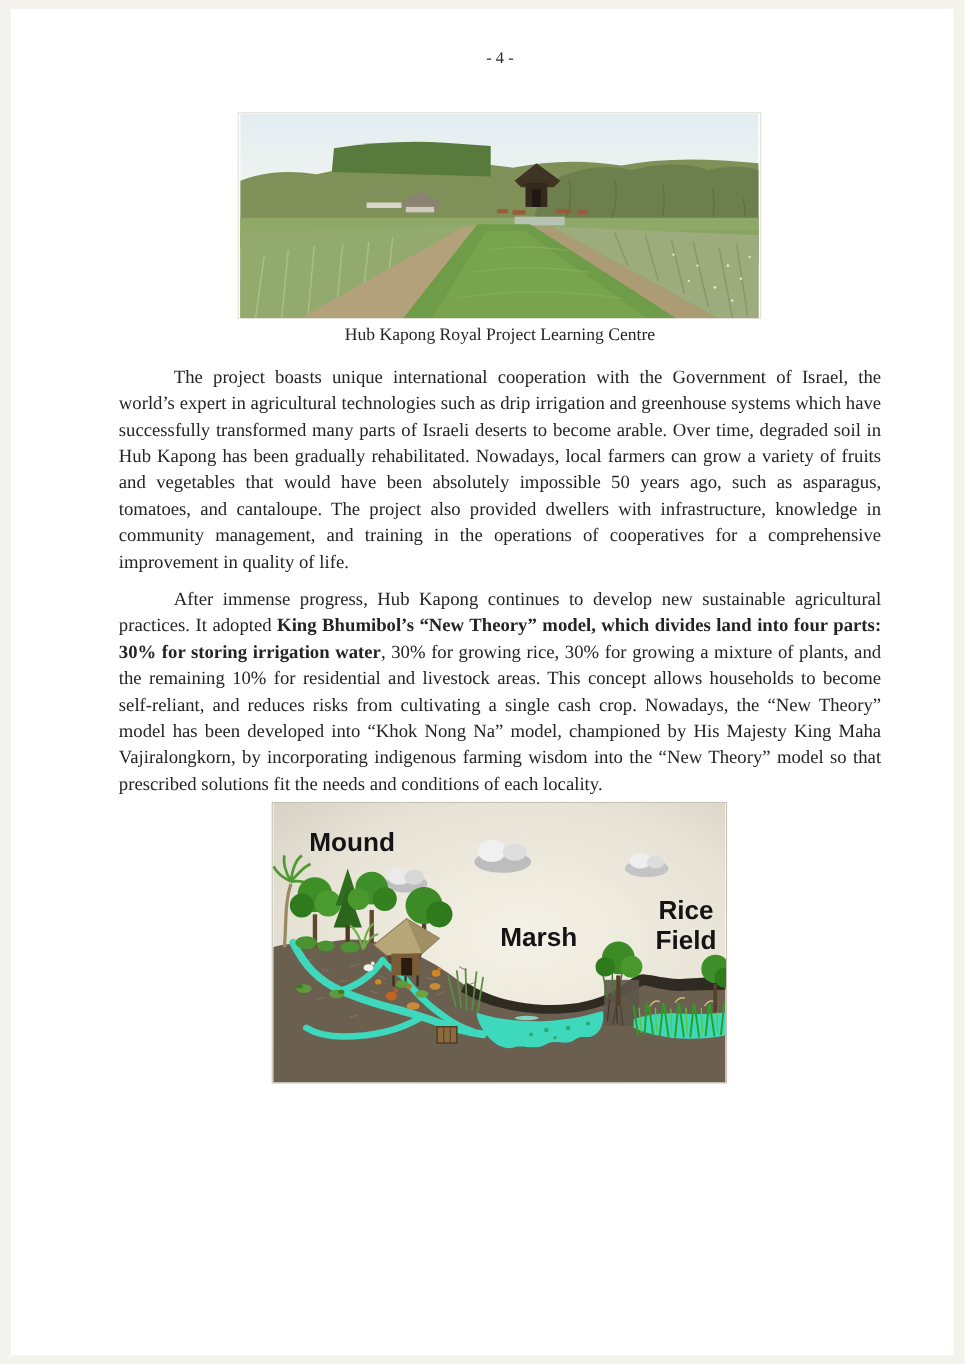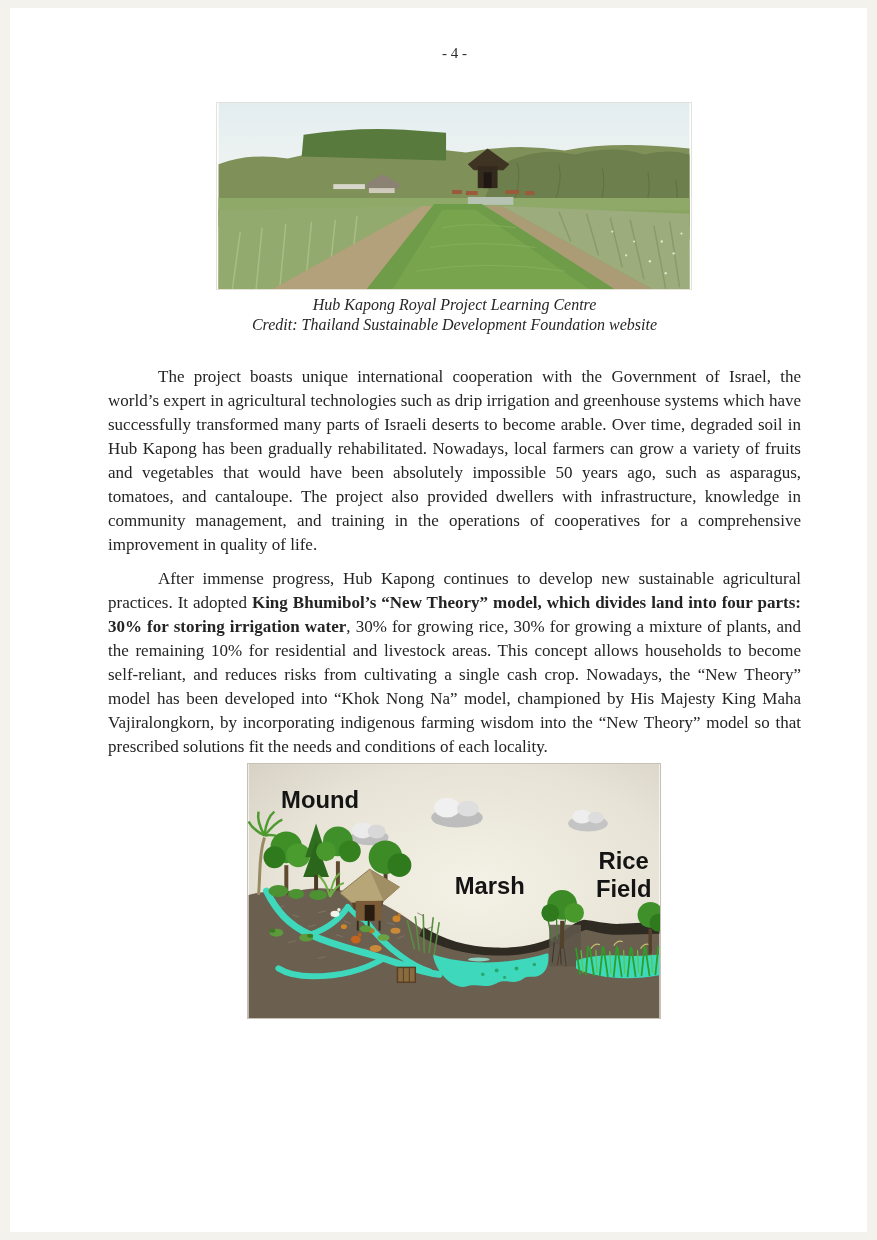--- a/index.html
+++ b/index.html
@@ -23,29 +23,28 @@
     color: #2b2b2b;
   }
   .para {
     font-size: 17px; line-height: 24px;
     text-align: justify;
     color: #242424;
     margin: 0;
   }
   .para.indent { text-indent: 50px; }
   .p1 { margin-top: 33px; }
-  .p2 { margin-top: 30px; }
+  .p2 { margin-top: 16px; }
   .p3 { margin-top: 10px; }
   figure { margin: 0; }
   .photo-fig { width: 478px; margin: 40px auto 0; }
   .photo-fig svg { display: block; border: 1px solid #e3e1d8; }
   .caption {
     margin-top: 5px;
     text-align: center;
-    font-style: italic;
     font-size: 16px; line-height: 20px;
     color: #262626;
   }
   .diagram-fig { width: 416px; margin: 4px auto 16px; }
   .diagram-fig svg { display: block; border: 1px solid #c6c1b4; }
   .diagram-label {
     font-family: "Liberation Sans", sans-serif;
     font-weight: 700;
     font-size: 24px;
     fill: #141414;
@@ -147,21 +146,20 @@
             <circle cx="436" cy="160" r="1.2"></circle>
           <circle cx="420" cy="140" r="1.1"></circle>
             <circle cx="398" cy="130" r="1.1"></circle>
             <circle cx="452" cy="172" r="1.2"></circle>
           <circle cx="468" cy="132" r="1.1"></circle>
             <circle cx="412" cy="154" r="1.1"></circle>
         </g>
       </svg>
       <figcaption class="caption">
         <div>Hub Kapong Royal Project Learning Centre</div>
-        <div>Credit: Thailand Sustainable Development Foundation website</div>
       </figcaption>
     </figure>
 
     <p class="para indent p2">The project boasts unique international cooperation with the Government of Israel, the world’s expert in agricultural technologies such as drip irrigation and greenhouse systems which have successfully transformed many parts of Israeli deserts to become arable. Over time, degraded soil in Hub Kapong has been gradually rehabilitated. Nowadays, local farmers can grow a variety of fruits and vegetables that would have been absolutely impossible 50 years ago, such as asparagus, tomatoes, and cantaloupe. The project also provided dwellers with infrastructure, knowledge in community management, and training in the operations of cooperatives for a comprehensive improvement in quality of life.</p>
 
     <p class="para indent p3"><span>After immense progress, Hub Kapong continues to develop new sustainable agricultural practices. It adopted </span><span style="font-weight: bold;">King Bhumibol’s “New Theory” model, which divides land into four parts: 30% for storing irrigation water</span><span>, 30% for growing rice, 30% for growing a mixture of plants, and the remaining 10% for residential and livestock areas. This concept allows households to become self-reliant, and reduces risks from cultivating a single cash crop. Nowadays, the “New Theory” model has been developed into “Khok Nong Na” model, championed by His Majesty King Maha Vajiralongkorn, by incorporating indigenous farming wisdom into the “New Theory” model so that prescribed solutions fit the needs and conditions of each locality.</span></p>
 
     <figure class="diagram-fig">
       <svg width="414" height="256" viewBox="0 0 414 256">
         <defs>

